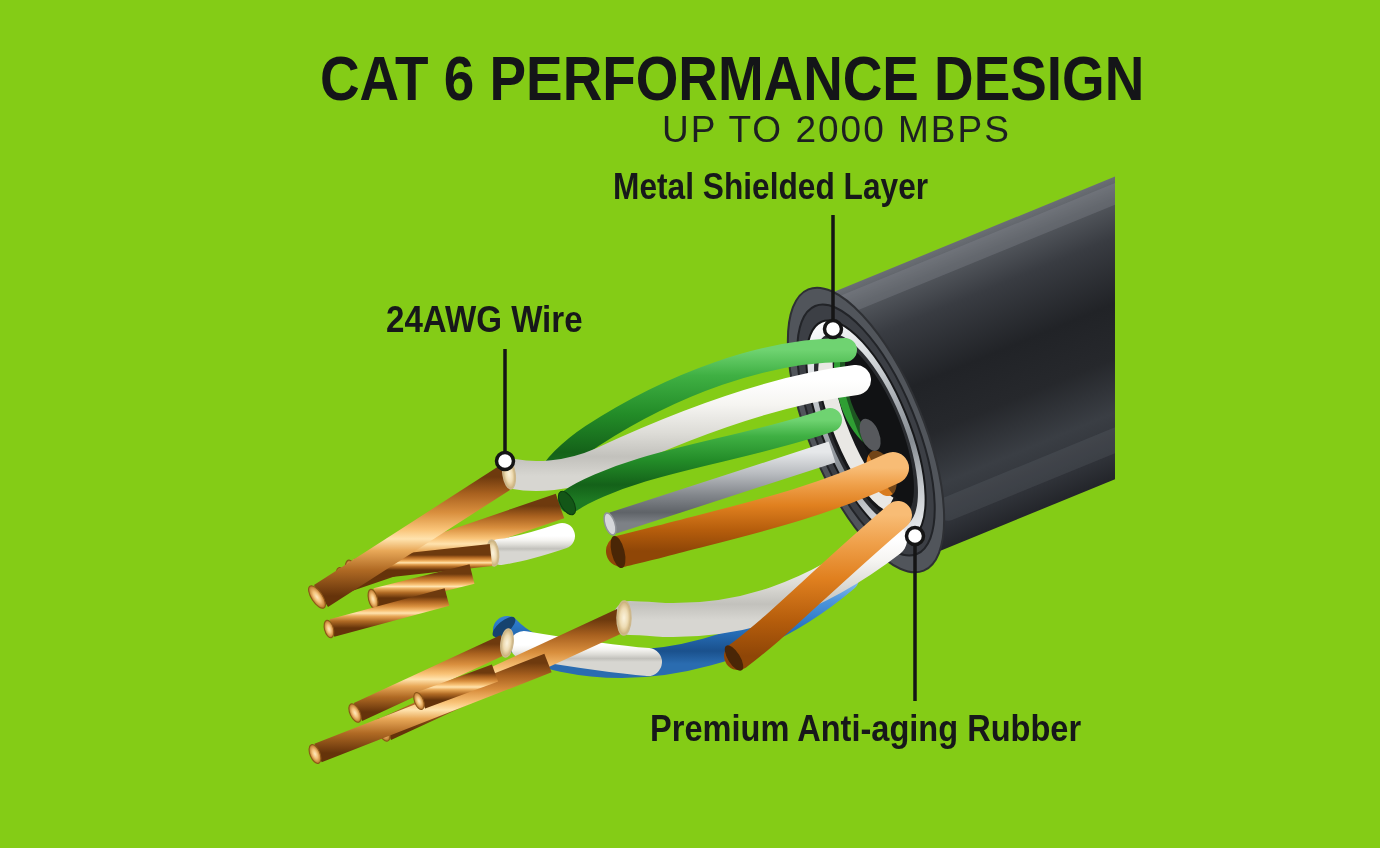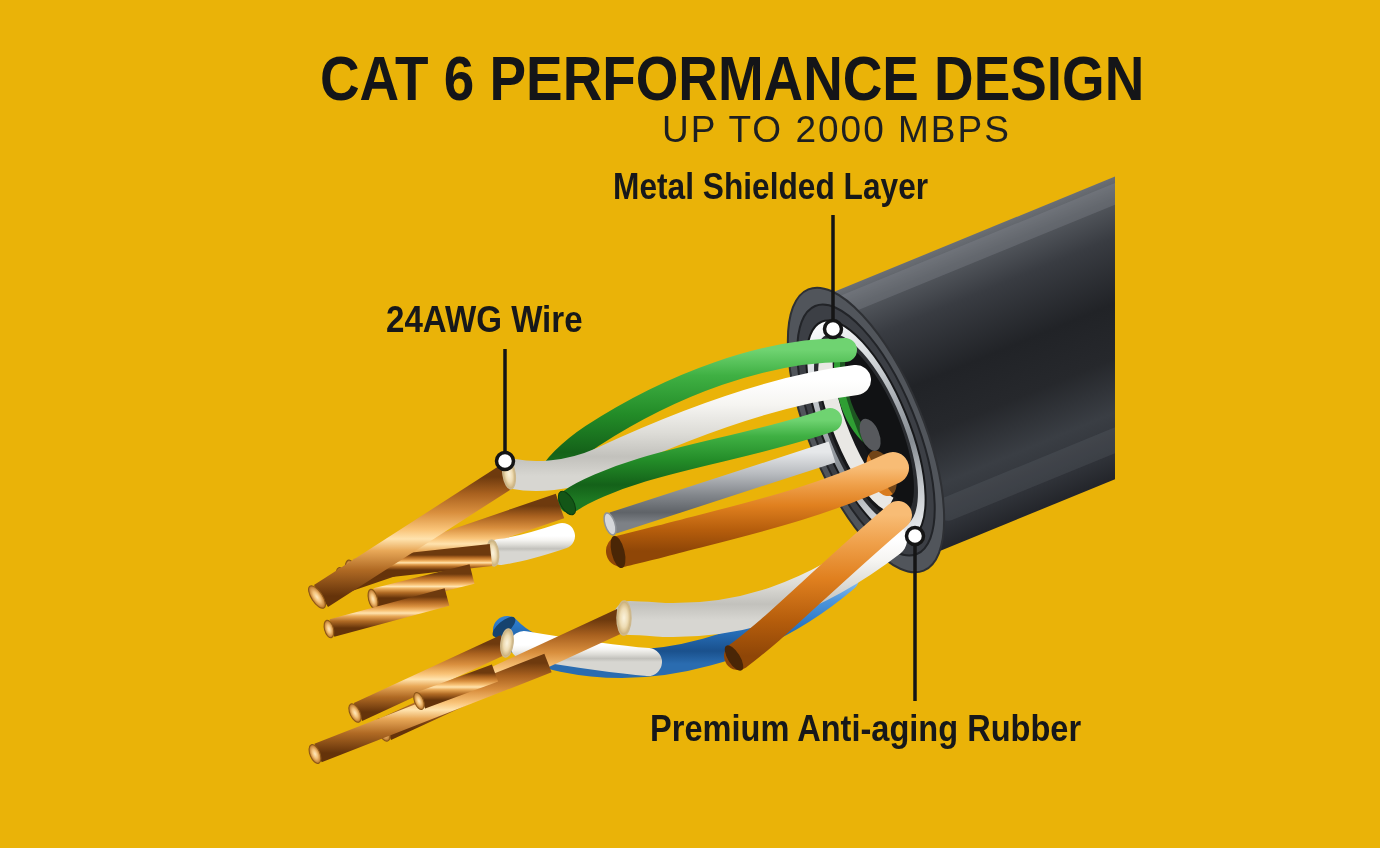--- a/index.html
+++ b/index.html
@@ -1,16 +1,16 @@
 <!DOCTYPE html>
 <html><head>
 <meta charset="utf-8">
 <style>
   html,body{margin:0;padding:0;background:#ffffff;}
-  .stage{position:relative;width:1380px;height:848px;background:#eab308;overflow:hidden;
+  .stage{position:relative;width:1380px;height:848px;background:#84cc16;overflow:hidden;
          font-family:"Liberation Sans", sans-serif;}
   .art{position:absolute;left:0;top:0;width:1380px;height:848px;}
   .txt{position:absolute;white-space:nowrap;color:#17181a;}
   .title{left:320px;top:42px;font-size:63px;font-weight:700;letter-spacing:0px;
          transform:scaleX(.87);transform-origin:0 0;color:#141518;}
   .subtitle{left:610px;top:109px;width:453px;text-align:center;font-size:37px;
             font-weight:400;letter-spacing:2px;color:#1d1f22;}
   .callout{font-weight:700;transform-origin:0 0;}
   .lbl-shield{left:613px;top:166px;font-size:36px;transform:scaleX(.88);}
   .lbl-awg{left:386px;top:299px;font-size:36px;transform:scaleX(.92);}

